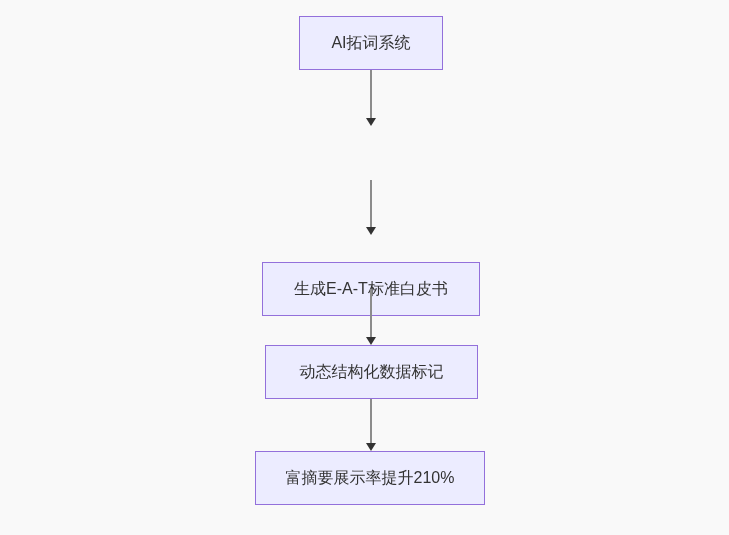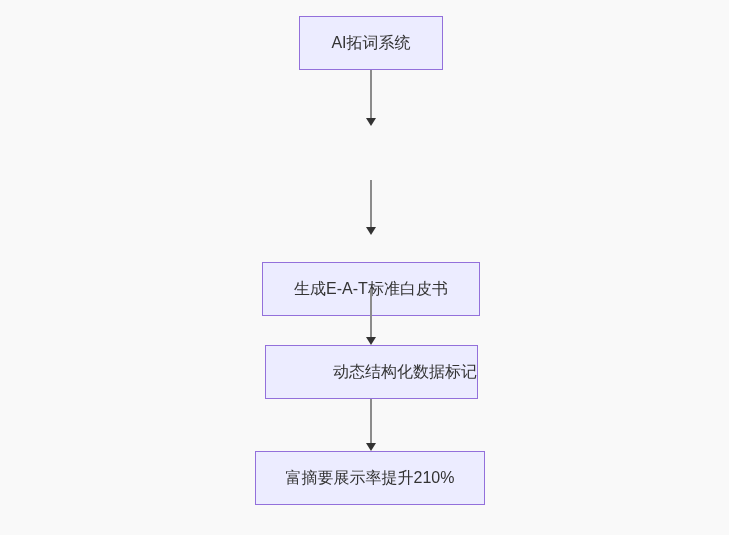--- a/index.html
+++ b/index.html
@@ -29,21 +29,21 @@
     line-height: 1.2;
     display: flex;
     align-items: center;
     justify-content: center;
     text-align: center;
     white-space: nowrap;
   }
   .n1 { left: 299px; top: 16px;  width: 144px; height: 54px; }
   .n2 { left: 276px; top: 126px; width: 191px; height: 54px; }
   .n3 { left: 262px; top: 235px; width: 218px; height: 54px; margin-top: 27px; }
-  .n4 { left: 265px; top: 345px; width: 213px; height: 54px; justify-content: flex-end; }
+  .n4 { left: 265px; top: 345px; width: 213px; height: 54px; }
   .n5 { left: 255px; top: 451px; width: 230px; height: 54px; }
 
   .edge { position: absolute; }
   .edge .line {
     position: absolute;
     left: 370px;
     width: 2px;
     background: #8c8c8c;
   }
   .edge .head {

